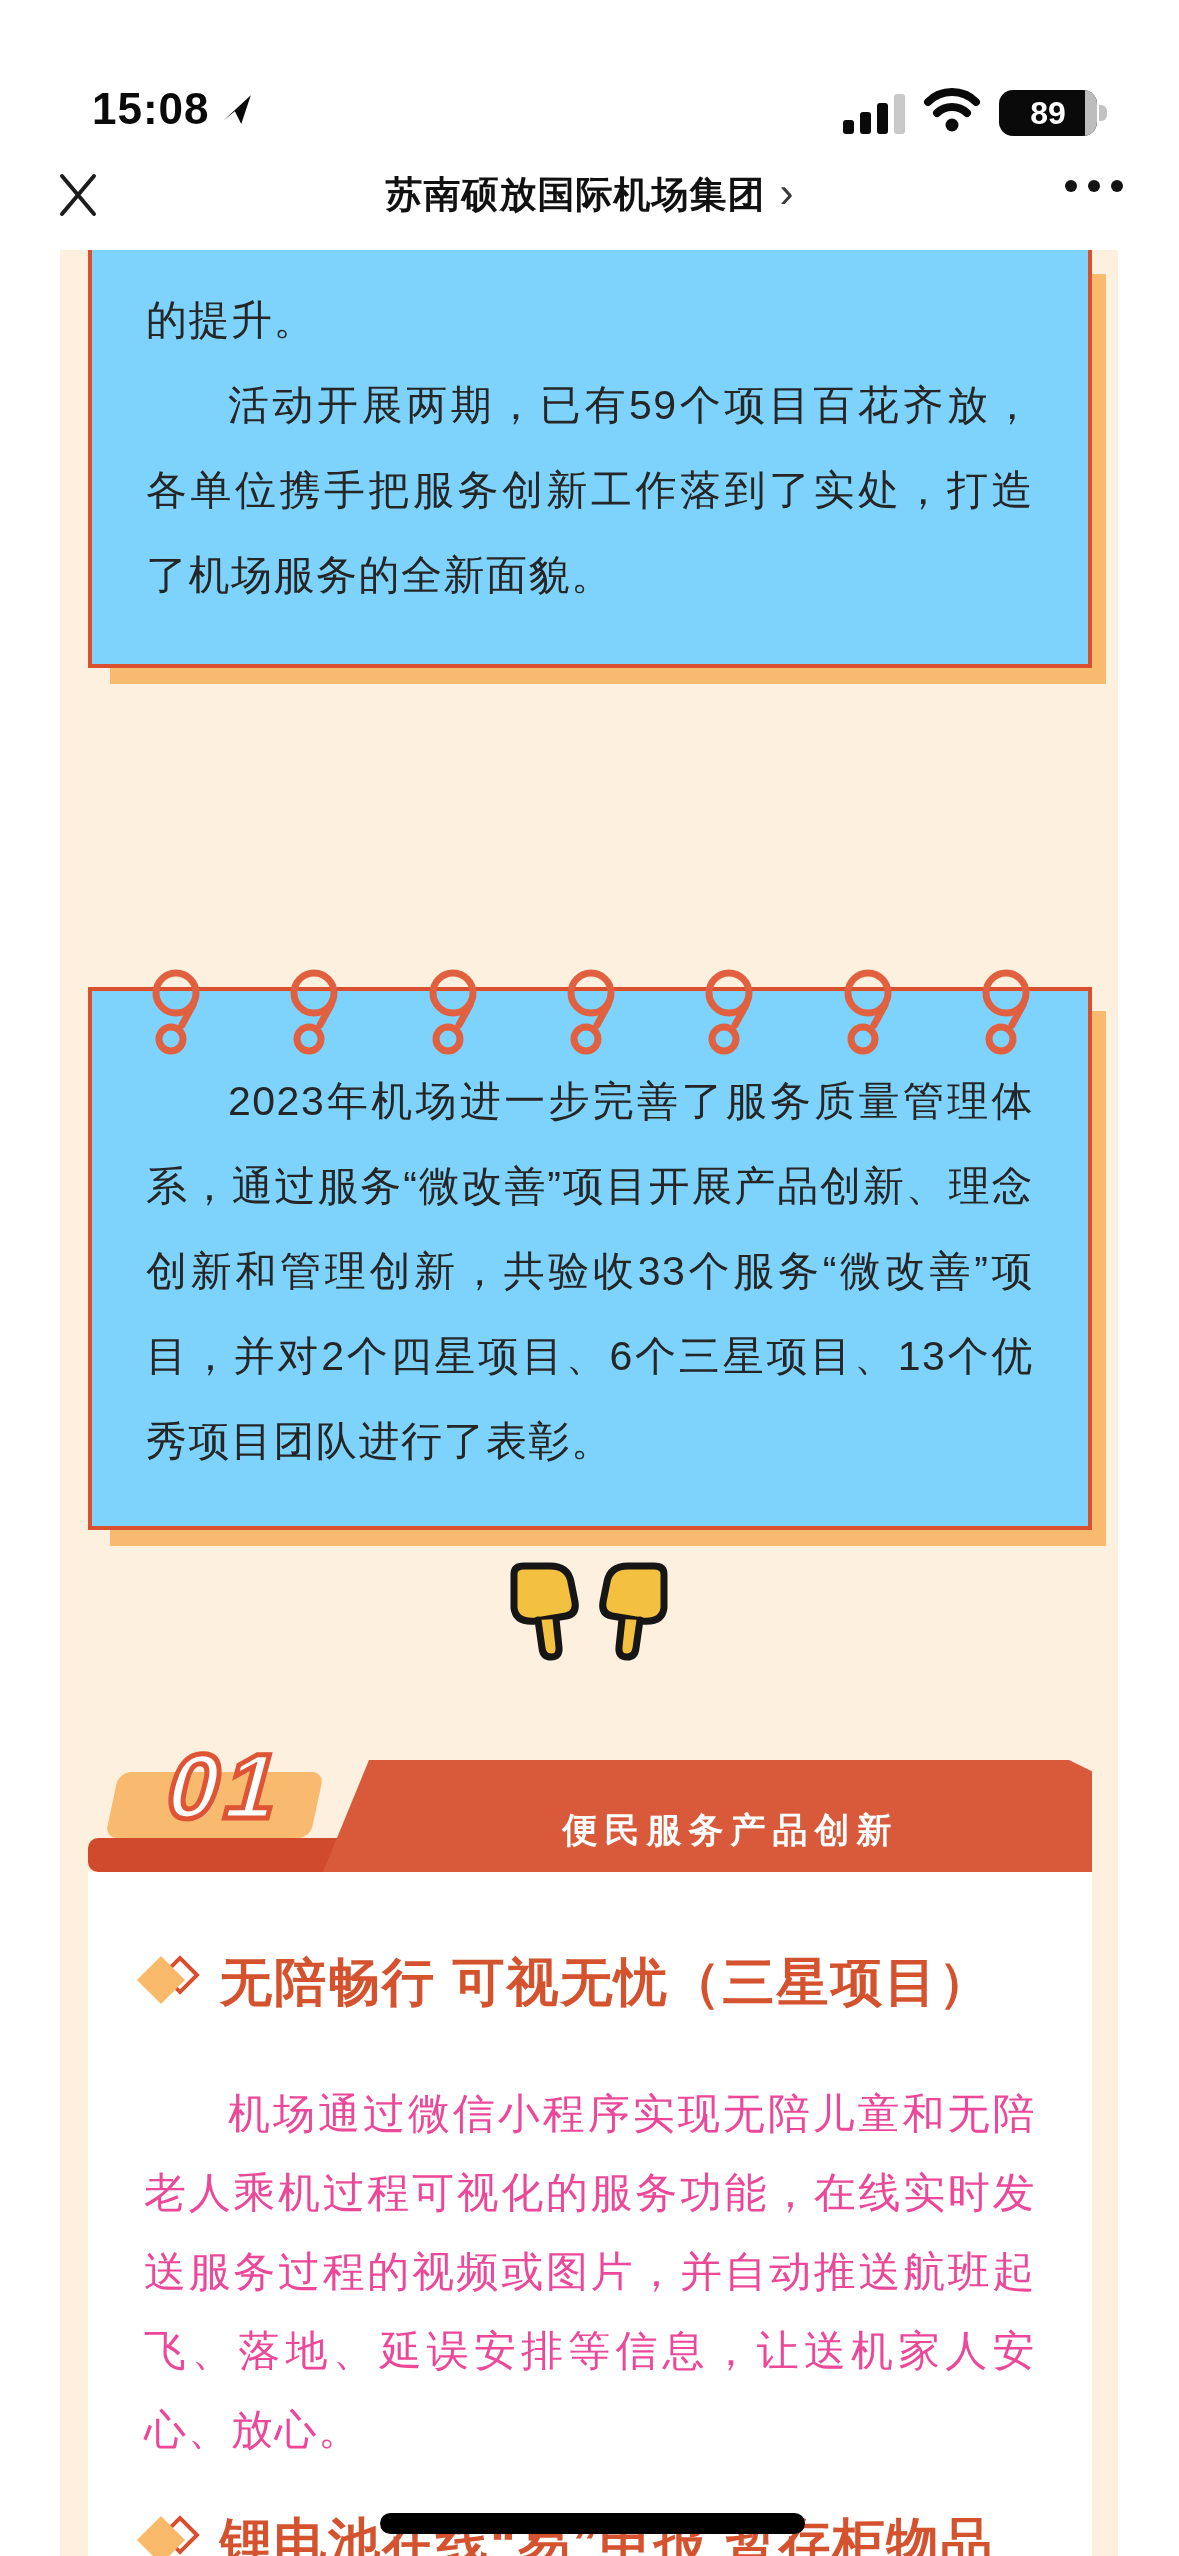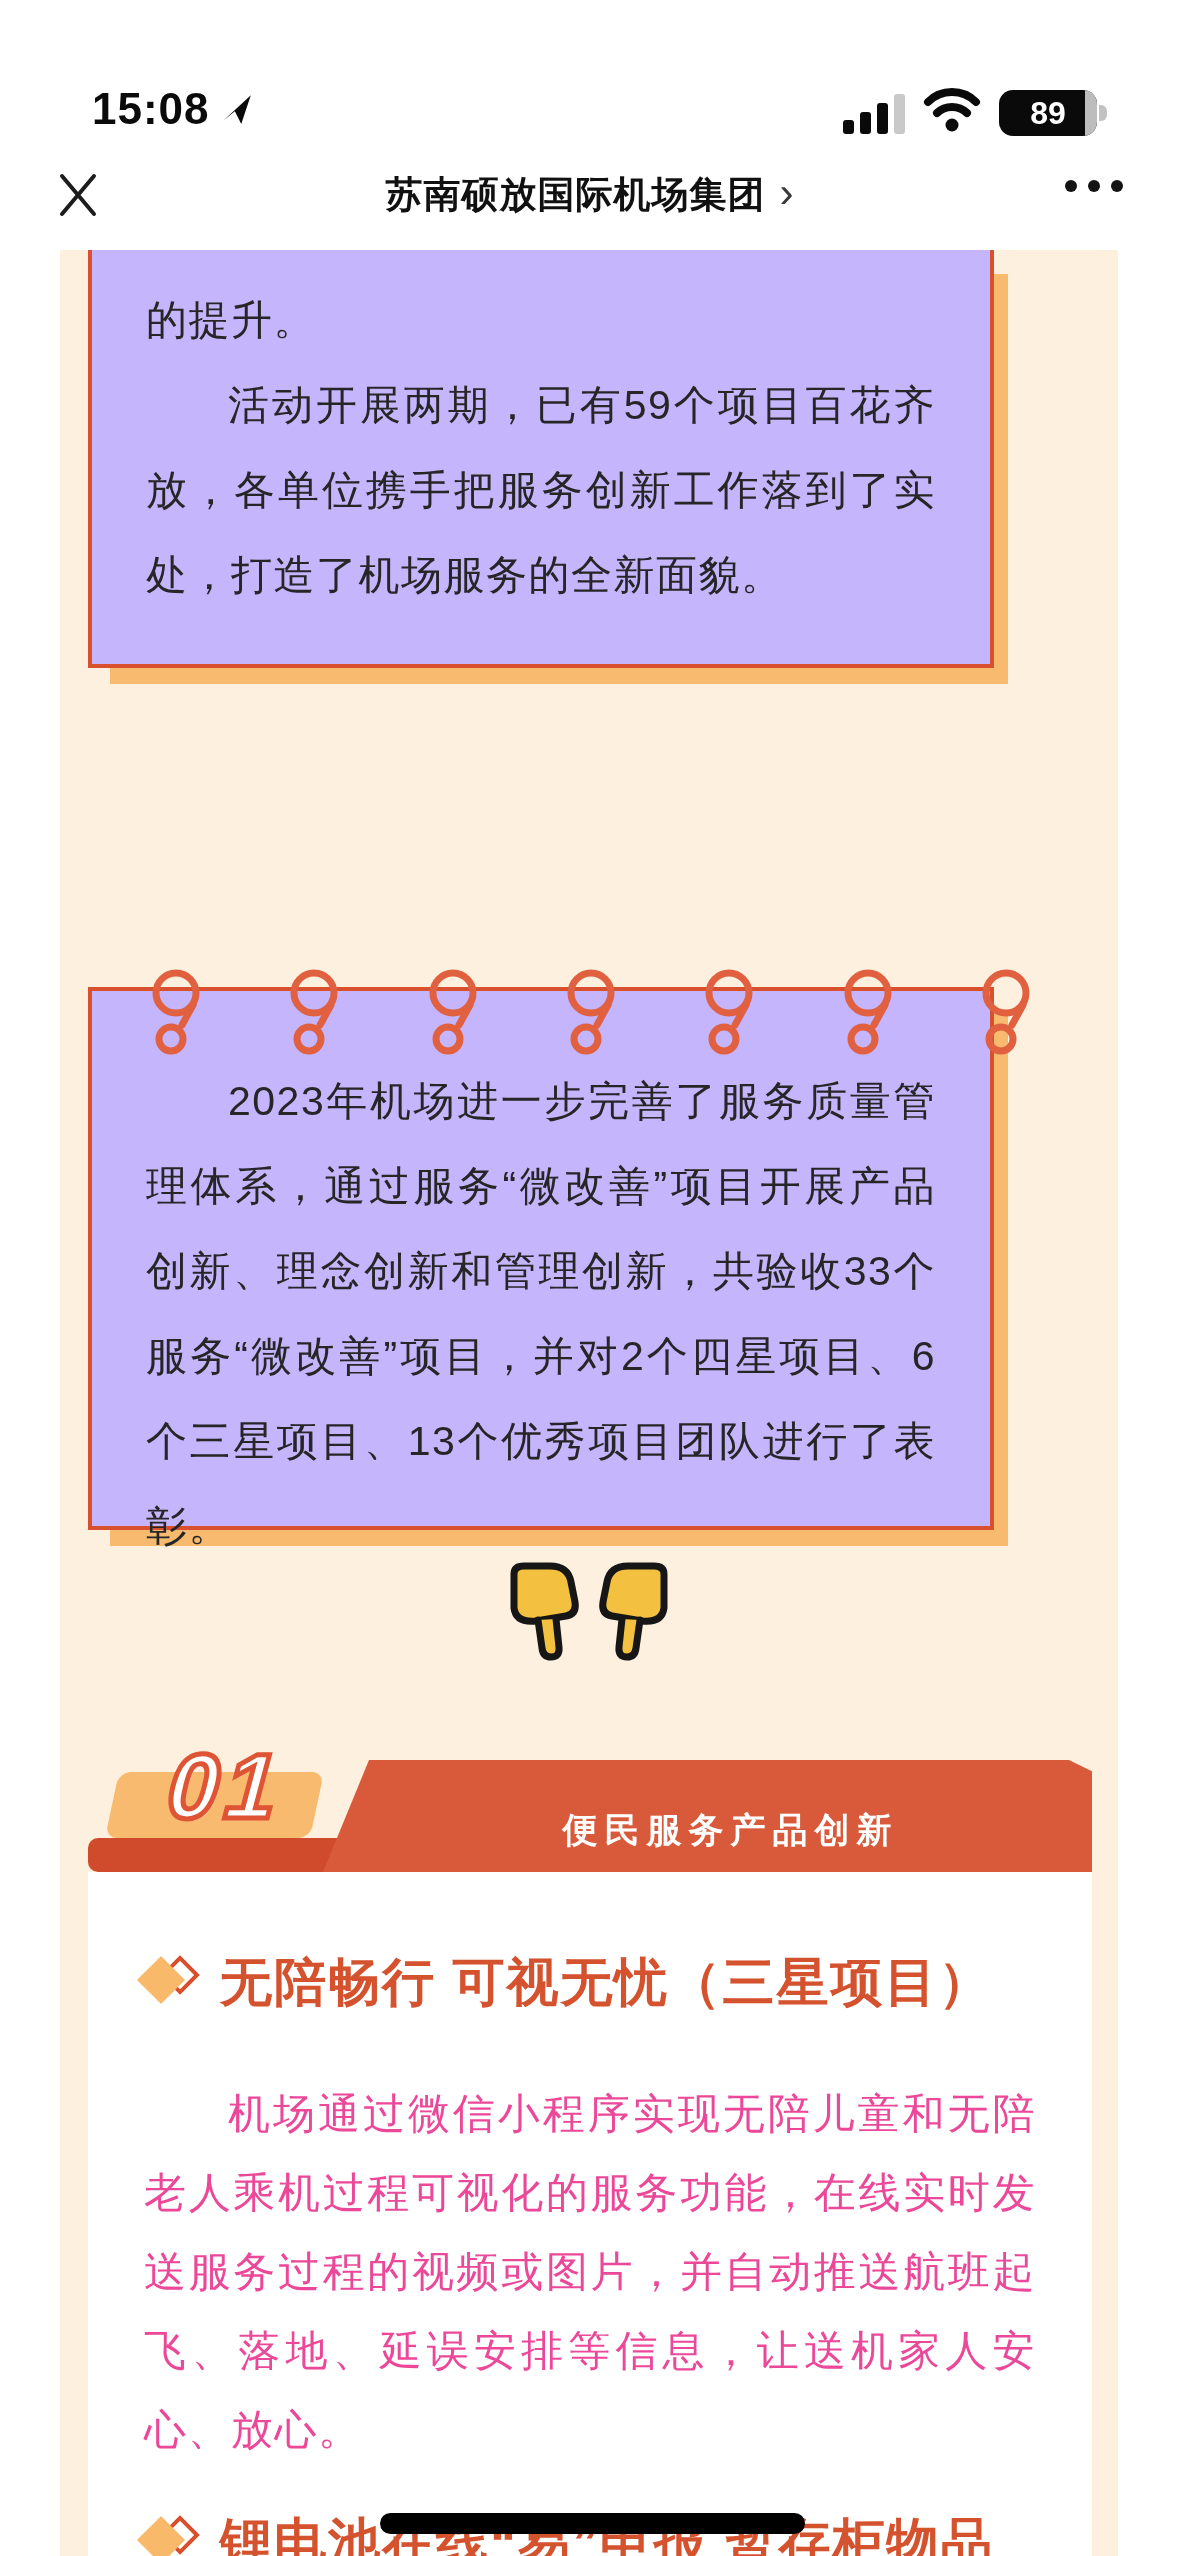--- a/index.html
+++ b/index.html
@@ -34,21 +34,21 @@
   .nav-title-wrap{position:absolute;left:0;top:0;width:100%;height:100%;
     display:flex;align-items:center;justify-content:center;gap:14px;cursor:pointer;}
   .nav-title{font-size:37px;font-weight:700;color:#111;letter-spacing:1px;}
   .nav-chevron{font-size:42px;color:#3a3a3a;font-weight:400;margin-top:-4px;}
   .nav-more{position:absolute;right:56px;top:40px;display:flex;gap:11px;align-items:center;cursor:pointer;}
   .nav-more i{width:12px;height:12px;border-radius:50%;background:#141414;display:block;}
   
   .content{position:absolute;left:60px;top:250px;width:1058px;height:2306px;background:#fdf0de;}
   
   .note-box{
-    position:absolute;left:28px;width:906px;background:#c4b5fd;
+    position:absolute;left:28px;width:1004px;background:#7dd3fc;
     border:4px solid #d8502e;
     box-shadow:18px 20px 0 -4px #f8ba6e;
   }
   .box1{top:0;height:418px;border-top:0;padding:28px 54px 0;}
   .box2{top:737px;height:543px;padding:68px 54px 0;}
   .note-box p{margin:0;font-size:41px;line-height:85px;color:#262626;
     text-align:justify;letter-spacing:1.5px;}
   .indent{text-indent:2em;}
   
   .cta{position:absolute;top:498px;left:0;width:100%;text-align:center;

